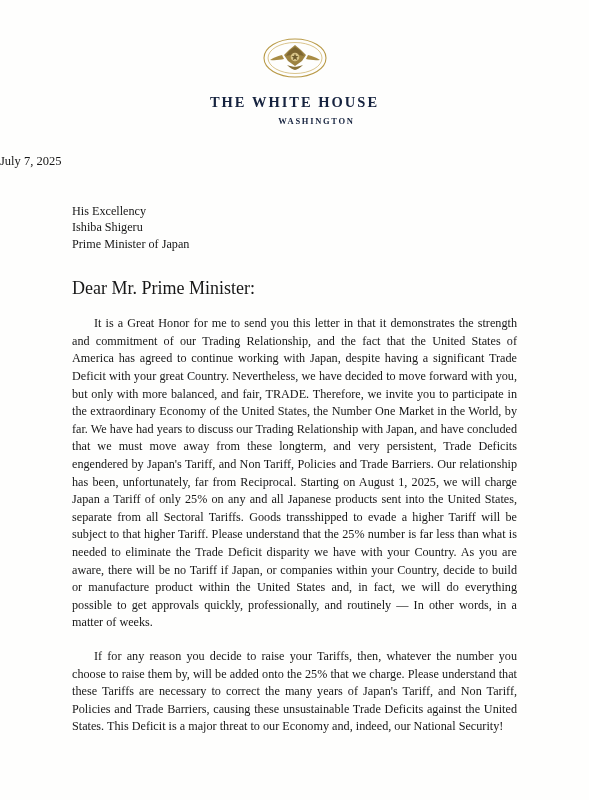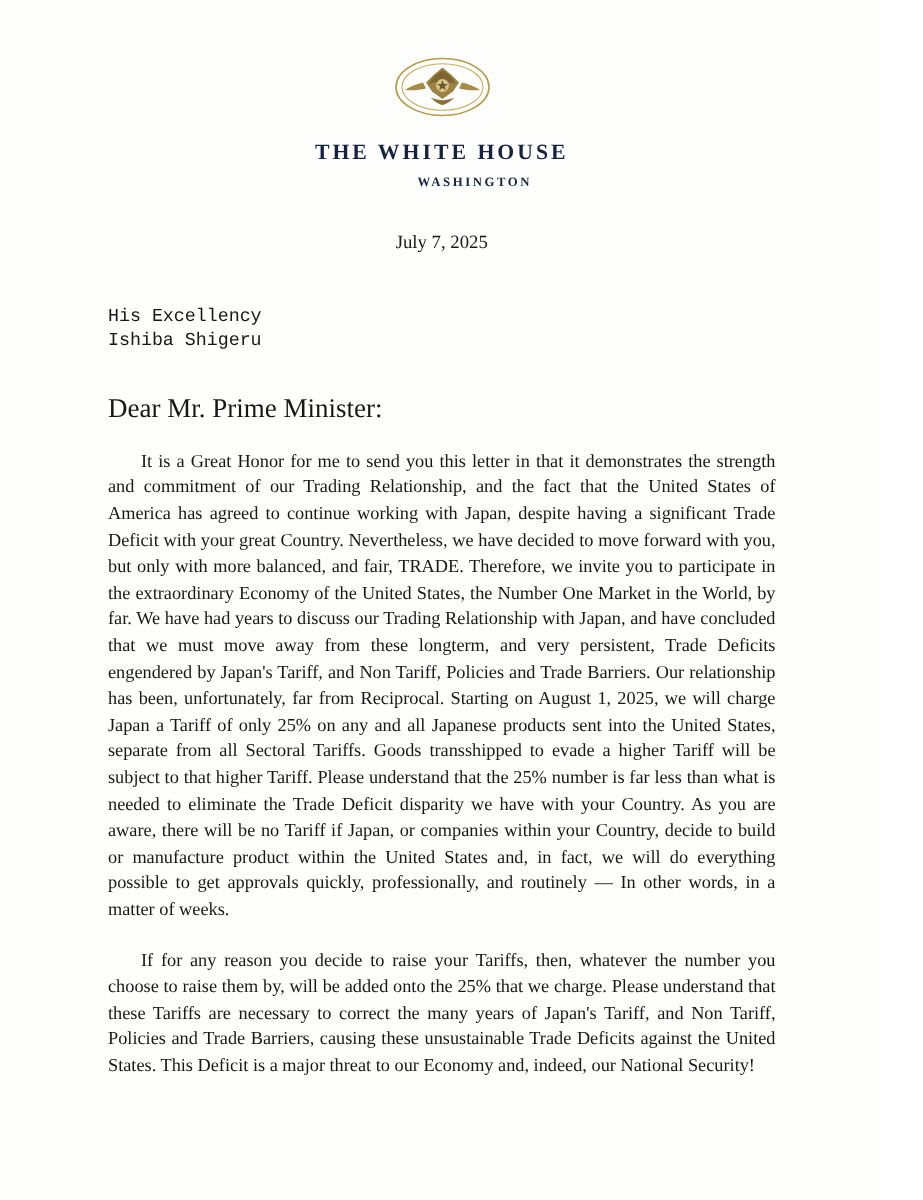--- a/index.html
+++ b/index.html
@@ -49,34 +49,32 @@
   .wh-sub {
     font-family: "Liberation Serif", serif;
     font-size: 8.5px;
     letter-spacing: 1.7px;
     color: #16233f;
     margin-top: 5px;
     font-weight: 600;
     padding-left: 44px;
   }
   .date {
-    text-align: center;
     margin-top: 28px;
     font-size: 12.5px;
     color: #171717;
   }
   .body-block {
     margin: 0 72px 0 72px;
   }
   .address {
     margin-top: 34px;
     font-size: 12.2px;
     line-height: 16.4px;
     color: #171717;
-    font-family: Liberation Mono, monospace;
   }
   .salutation {
     margin-top: 26px;
     font-size: 18px;
     color: #171717;
   }
   .para {
     margin-top: 16px;
     font-size: 12.2px;
     line-height: 17.6px;
@@ -116,20 +114,21 @@
     <div class="wh-sub">WASHINGTON</div>
   </div>
 
   <div class="date">July 7, 2025</div>
 
   <div class="body-block">
 
     <div class="address">
       <span class="addr-line">His Excellency</span>
       <span class="addr-line">Ishiba Shigeru</span>
+      <span class="addr-line">Prime Minister of Japan</span>
     </div>
 
     <div class="salutation">Dear Mr. Prime Minister:</div>
 
     <p class="para">It is a Great Honor for me to send you this letter in that it demonstrates the strength and commitment of our Trading Relationship, and the fact that the United States of America has agreed to continue working with Japan, despite having a significant Trade Deficit with your great Country. Nevertheless, we have decided to move forward with you, but only with more balanced, and fair, TRADE. Therefore, we invite you to participate in the extraordinary Economy of the United States, the Number One Market in the World, by far. We have had years to discuss our Trading Relationship with Japan, and have concluded that we must move away from these longterm, and very persistent, Trade Deficits engendered by Japan's Tariff, and Non Tariff, Policies and Trade Barriers. Our relationship has been, unfortunately, far from Reciprocal. Starting on August 1, 2025, we will charge Japan a Tariff of only 25% on any and all Japanese products sent into the United States, separate from all Sectoral Tariffs. Goods transshipped to evade a higher Tariff will be subject to that higher Tariff. Please understand that the 25% number is far less than what is needed to eliminate the Trade Deficit disparity we have with your Country. As you are aware, there will be no Tariff if Japan, or companies within your Country, decide to build or manufacture product within the United States and, in fact, we will do everything possible to get approvals quickly, professionally, and routinely — In other words, in a matter of weeks.</p>
     <p class="para second">If for any reason you decide to raise your Tariffs, then, whatever the number you choose to raise them by, will be added onto the 25% that we charge. Please understand that these Tariffs are necessary to correct the many years of Japan's Tariff, and Non Tariff, Policies and Trade Barriers, causing these unsustainable Trade Deficits against the United States. This Deficit is a major threat to our Economy and, indeed, our National Security!</p>
 
   </div>
 
 </div>

